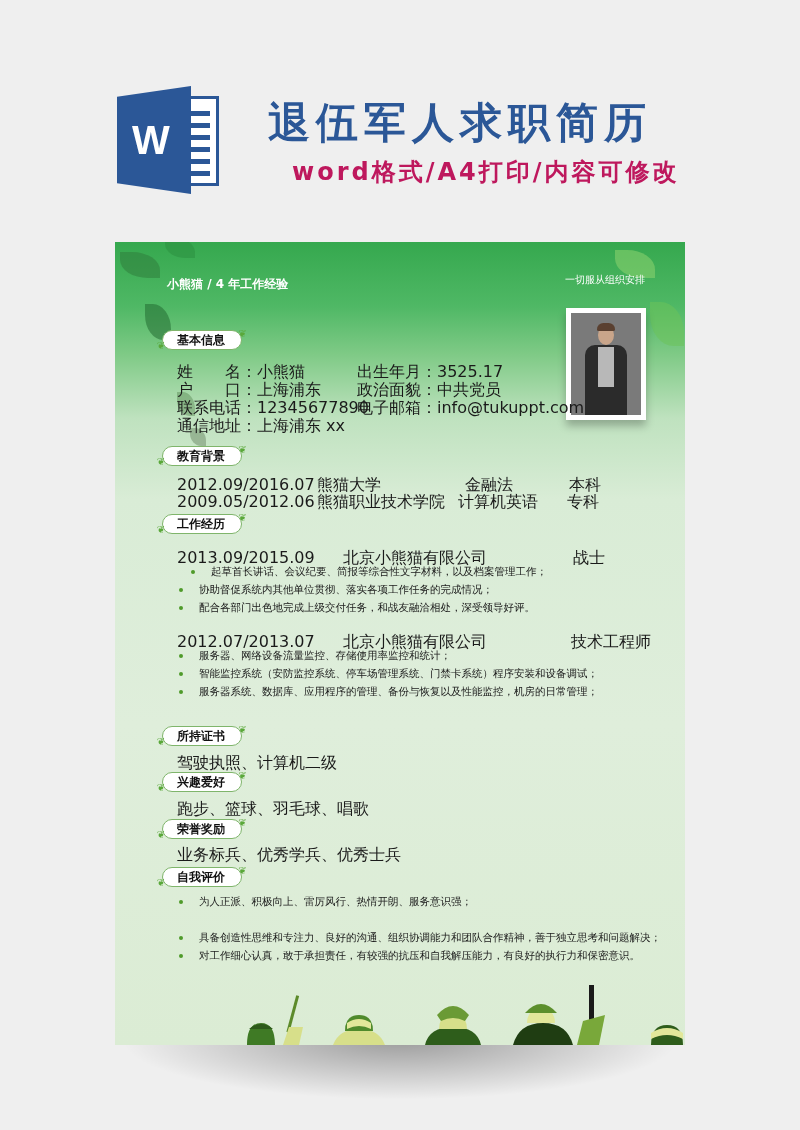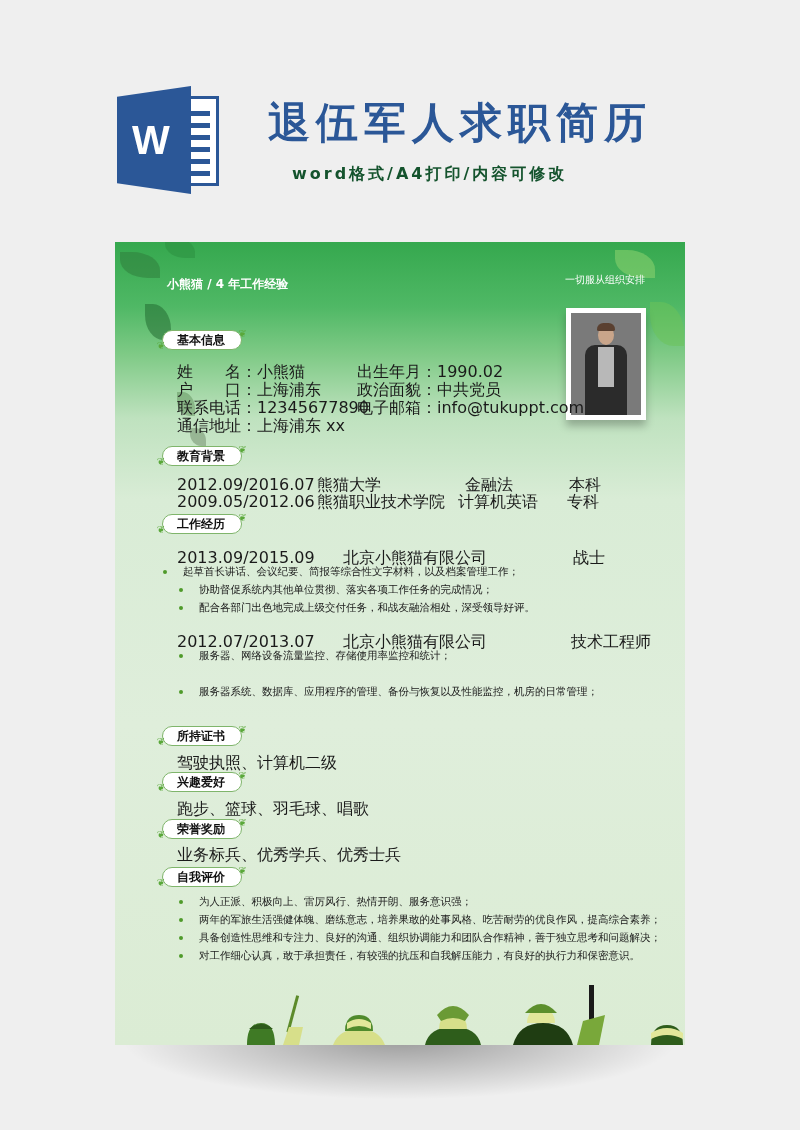--- a/index.html
+++ b/index.html
@@ -11,21 +11,21 @@
       color: #222;
     }
     .banner { position: absolute; left: 0; top: 0; width: 800px; height: 230px; }
     .word-icon { position: absolute; left: 117px; top: 86px; width: 110px; height: 108px; }
     .word-icon .doc { position: absolute; left: 36px; top: 10px; width: 66px; height: 90px; background: #fff; border: 3px solid #2b5797; }
     .word-icon .doc .line { position: absolute; right: 6px; height: 5px; background: #2b5797; width: 34px; }
     .word-icon .tab { position: absolute; left: 0; top: 0; width: 74px; height: 108px; background: #2b5797;
       clip-path: polygon(0 10%, 100% 0, 100% 100%, 0 90%); display: flex; align-items: center; justify-content: center; }
     .word-icon .tab span { color: #fff; font-weight: bold; font-size: 40px; font-family: "Liberation Sans", sans-serif; margin-left: -6px; }
     .banner-title { position: absolute; left: 268px; top: 95px; font-size: 42px; font-weight: bold; color: #2b5797; letter-spacing: 6px; }
-    .banner-sub { position: absolute; left: 292px; top: 164px; font-size: 16px; font-weight: bold; color: #14532d; letter-spacing: 3px; }
+    .banner-sub { position: absolute; left: 292px; top: 156px; font-size: 24px; font-weight: bold; color: #be185d; letter-spacing: 3px; }
 
     .page-shadow { position: absolute; left: 120px; top: 1040px; width: 560px; height: 60px;
       background: radial-gradient(ellipse at 50% 0%, rgba(0,0,0,0.35), rgba(0,0,0,0) 70%); }
     .page {
       position: absolute; left: 115px; top: 242px; width: 570px; height: 803px; overflow: hidden;
       background: linear-gradient(180deg, #35a84e 0%, #4fb865 8%, #7fca86 14%, #bfe2bf 22%, #d9ecd6 32%, #dfeedb 60%, #dbecd4 100%);
     }
     .leaf { position: absolute; border-radius: 0 70% 0 70%; opacity: .55; }
     .top-name { position: absolute; left: 52px; top: 34px; color: #fff; font-size: 12px; font-weight: bold; }
     .top-motto { position: absolute; right: 40px; top: 31px; color: #fff; font-size: 10px; }
@@ -90,21 +90,21 @@
     </div>
   </div>
 
   <div class="sec-head" style="top:88px">
     <span>基本信息</span><span class="vine">❦</span><span class="vine2">❦</span>
   </div>
   <div class="txt" style="left:62px;top:120px"><span>姓　　名：</span><span>小熊猫</span></div>
   <div class="txt" style="left:62px;top:138px"><span>户　　口：</span><span>上海浦东</span></div>
   <div class="txt" style="left:62px;top:156px"><span>联系电话：</span><span>12345677890</span></div>
   <div class="txt" style="left:62px;top:174px"><span>通信地址：</span><span>上海浦东 xx</span></div>
-  <div class="txt" style="left:242px;top:120px"><span>出生年月：</span><span>1990.02</span></div>
+  <div class="txt" style="left:242px;top:120px"><span>出生年月：</span><span>3525.17</span></div>
   <div class="txt" style="left:242px;top:138px"><span>政治面貌：</span><span>中共党员</span></div>
   <div class="txt" style="left:242px;top:156px"><span>电子邮箱：</span><span>info@tukuppt.com</span></div>
 
   <div class="sec-head" style="top:204px">
     <span>教育背景</span><span class="vine">❦</span><span class="vine2">❦</span>
   </div>
   <div class="txt" style="left:62px;top:233px">2012.09/2016.07</div>
   <div class="txt" style="left:202px;top:233px">熊猫大学</div>
   <div class="txt" style="left:350px;top:233px">金融法</div>
   <div class="txt" style="left:454px;top:233px">本科</div>
@@ -112,28 +112,29 @@
   <div class="txt" style="left:202px;top:250px">熊猫职业技术学院</div>
   <div class="txt" style="left:343px;top:250px">计算机英语</div>
   <div class="txt" style="left:452px;top:250px">专科</div>
 
   <div class="sec-head" style="top:272px">
     <span>工作经历</span><span class="vine">❦</span><span class="vine2">❦</span>
   </div>
   <div class="txt" style="left:62px;top:306px">2013.09/2015.09</div>
   <div class="txt" style="left:228px;top:306px">北京小熊猫有限公司</div>
   <div class="txt" style="left:458px;top:306px">战士</div>
-  <div class="bullet" style="left:44px;top:323px">起草首长讲话、会议纪要、简报等综合性文字材料，以及档案管理工作；</div>
+  <div class="bullet" style="left:72px;top:323px">起草首长讲话、会议纪要、简报等综合性文字材料，以及档案管理工作；</div>
   <div class="bullet" style="left:60px;top:341px">协助督促系统内其他单位贯彻、落实各项工作任务的完成情况；</div>
   <div class="bullet" style="left:60px;top:359px">配合各部门出色地完成上级交付任务，和战友融洽相处，深受领导好评。</div>
 
   <div class="txt" style="left:62px;top:390px">2012.07/2013.07</div>
   <div class="txt" style="left:228px;top:390px">北京小熊猫有限公司</div>
   <div class="txt" style="left:456px;top:390px">技术工程师</div>
   <div class="bullet" style="left:60px;top:407px">服务器、网络设备流量监控、存储使用率监控和统计；</div>
+  <div class="bullet" style="left:60px;top:425px">智能监控系统（安防监控系统、停车场管理系统、门禁卡系统）程序安装和设备调试；</div>
   <div class="bullet" style="left:60px;top:443px">服务器系统、数据库、应用程序的管理、备份与恢复以及性能监控，机房的日常管理；</div>
 
   <div class="sec-head" style="top:484px">
     <span>所持证书</span><span class="vine">❦</span><span class="vine2">❦</span>
   </div>
   <div class="txt" style="left:62px;top:511px">驾驶执照、计算机二级</div>
 
   <div class="sec-head" style="top:530px">
     <span>兴趣爱好</span><span class="vine">❦</span><span class="vine2">❦</span>
   </div>
@@ -141,21 +142,20 @@
 
   <div class="sec-head" style="top:577px">
     <span>荣誉奖励</span><span class="vine">❦</span><span class="vine2">❦</span>
   </div>
   <div class="txt" style="left:62px;top:603px">业务标兵、优秀学兵、优秀士兵</div>
 
   <div class="sec-head" style="top:625px">
     <span>自我评价</span><span class="vine">❦</span><span class="vine2">❦</span>
   </div>
   <div class="bullet" style="left:60px;top:653px">为人正派、积极向上、雷厉风行、热情开朗、服务意识强；</div>
-  <div class="bullet" style="left:60px;top:671px">两年的军旅生活强健体魄、磨练意志，培养果敢的处事风格、吃苦耐劳的优良作风，提高综合素养；</div>
   <div class="bullet" style="left:60px;top:689px">具备创造性思维和专注力、良好的沟通、组织协调能力和团队合作精神，善于独立思考和问题解决；</div>
   <div class="bullet" style="left:60px;top:707px">对工作细心认真，敢于承担责任，有较强的抗压和自我解压能力，有良好的执行力和保密意识。</div>
 
   <svg class="soldier" style="left:0;bottom:0" width="570" height="60" viewBox="0 0 570 60">
     <g>
       <path d="M132 60 q0-22 14-22 q14 0 14 22z" fill="#3f7a25"></path>
       <path d="M134 44 q12-10 24 0" fill="#2d5a1a"></path>
       <rect x="176" y="10" width="3" height="38" fill="#5c8a2a" transform="rotate(15 178 30)"></rect>
       <path d="M168 60 l6-18 l14 0 l-4 18z" fill="#d7df8a"></path>
       <path d="M218 60 q6-16 26-16 q20 0 26 16z" fill="#d7df8a"></path>

